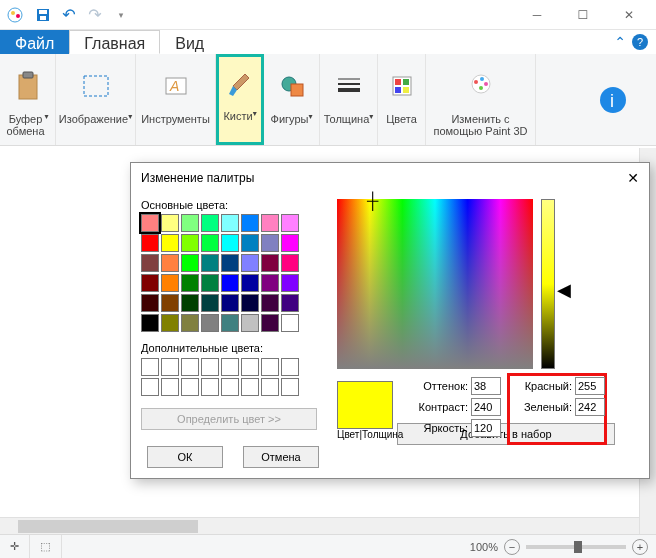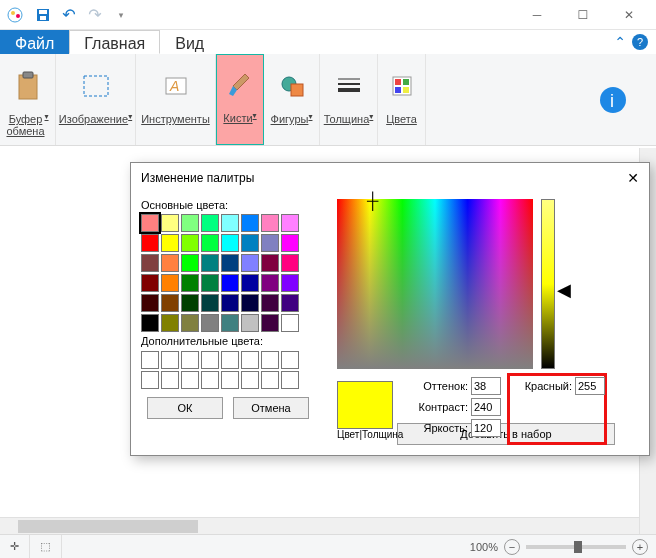--- a/index.html
+++ b/index.html
@@ -20,22 +20,22 @@
 .tab.active { border: 1px solid #d0d0d0; border-bottom-color: #fff; }
 .tab.file { background: #1979ca; color: #fff; }
 .ribbonhelp { margin-left: auto; display:flex; align-items:center; gap:6px; padding-right:8px; }
 .minbtn { color:#1979ca; font-size:14px; }
 .helpbtn { width:16px; height:16px; border-radius:50%; background:#1979ca; color:#fff; font-size:11px; display:flex; align-items:center; justify-content:center; }
 
 
 .ribbon { height: 92px; background: #f5f6f7; border-bottom: 1px solid #dcdcdc; display: flex; }
 .grp { border-right: 1px solid #e4e4e4; padding: 4px 6px; display: flex; flex-direction: column; align-items: center; justify-content: space-between; }
 .grp .iconarea { flex:1; display:flex; align-items:center; justify-content:center; }
-.grp .lbl { font-size: 11px; color: #444; text-align: center; line-height: 1.1; min-height: 28px; display:flex; align-items:flex-start; justify-content:flex-start;text-decoration:underline; }
-.grp.selected { background: #fca5a5; border:1px solid #14b8a6; }
+.grp .lbl { font-size: 11px; color: #444; text-align: center; line-height: 1.1; min-height: 28px; display:flex; align-items:flex-start; justify-content:flex-start; }
+.grp.selected { background: #fef9c3; border:3px solid #14b8a6; }
 .grp.notify { margin-left:auto; }
 
 
 .canvas { position:absolute; top:148px; left:0; right:0; bottom:24px; background:#fff; }
 .canvas-scroll-v { position:absolute; right:0; top:148px; bottom:24px; width:17px; background:#f0f0f0; border-left:1px solid #e0e0e0;}
 .canvas-scroll-h { position:absolute; bottom:24px; left:0; right:17px; height:17px; background:#f0f0f0; border-top:1px solid #e0e0e0;}
 .scroll-thumb-h { position:absolute; top:2px; left:18px; width:180px; height:13px; background:#cfcfcf; }
 
 
 .status { position:absolute; bottom:0; left:0; right:0; height:24px; background:#f5f6f7; border-top:1px solid #dcdcdc; display:flex; align-items:center; font-size:11px; color:#555; }
@@ -55,21 +55,21 @@
 .basic { }
 .label11 { font-size:11px; margin-bottom:3px; }
 .grid { display:grid; grid-template-columns: repeat(8, 18px); grid-auto-rows:18px; gap:2px; }
 .sw { width:18px; height:18px; border:1px solid #777; }
 .sw.sel { outline:2px solid #000; }
 .custgrid { display:grid; grid-template-columns: repeat(8, 18px); grid-auto-rows:18px; gap:2px; margin-top:4px; }
 .custsw { width:18px; height:18px; border:1px solid #777; background:#fff; }
 
 .definebtn { margin-top:12px; width:176px; height:22px; border:1px solid #bcbcbc; background:#f0f0f0; color:#a0a0a0; text-align:center; line-height:20px; }
 
-.dlgbtns { margin-top:8px; display:flex; gap:10px;padding-left:6px; }
+.dlgbtns { margin-top:16px; display:flex; gap:20px;padding-left:6px; }
 .dbtn { width:76px; height:22px; border:1px solid #999; background:#f0f0f0; text-align:center; line-height:20px; }
 
 .right { position:relative; }
 .gradient { width:196px; height:170px; position:relative; margin-bottom:6px;
   background: linear-gradient(to bottom, rgba(128,128,128,0) 0%, rgba(128,128,128,1) 100%),
               linear-gradient(to right, #ff0000, #ffff00, #00ff00, #00ffff, #0000ff, #ff00ff, #ff0000);
 }
 .gradptr { position:absolute; top:-7px; left:30px; font-size:16px; color:#000; }
 .lumin { position:absolute; left:204px; top:0; width:14px; height:170px; background:linear-gradient(to bottom, #ffff80 0%, #ffff00 50%, #000 100%); border:1px solid #777; }
 .lumptr { position:absolute; left:220px; top:80px; color:#000; font-size:18px; }
@@ -208,20 +208,35 @@
     <div class="iconarea">
         <svg width="22" height="22">
           <rect x="2" y="2" width="18" height="18" fill="#fff" stroke="#999"></rect>
           <rect x="4" y="4" width="6" height="6" fill="#e44"></rect>
           <rect x="12" y="4" width="6" height="6" fill="#4a4"></rect>
           <rect x="4" y="12" width="6" height="6" fill="#44e"></rect>
           <rect x="12" y="12" width="6" height="6" fill="#ee4"></rect>
         </svg>
       </div>
     <div class="lbl">Цвета</div>
+  </div>
+  <div class="grp" style="width:110px;">
+    <div class="iconarea">
+        <svg width="28" height="28">
+          <circle cx="14" cy="12" r="9" fill="#fff" stroke="#ccc"></circle>
+          <circle cx="9" cy="10" r="2" fill="#e55"></circle>
+          <circle cx="15" cy="7" r="2" fill="#4ae"></circle>
+          <circle cx="19" cy="12" r="2" fill="#e5a"></circle>
+          <circle cx="14" cy="16" r="2" fill="#6c4"></circle>
+        </svg>
+      </div>
+    <div class="lbl">
+        <span style="white-space:pre-line;">Изменить с
+помощью Paint 3D</span>
+      </div>
   </div>
   <div class="grp notify" style="width:86px;border-right:none;">
     <div class="iconarea">
         <svg width="30" height="30">
           <circle cx="15" cy="15" r="13" fill="#1e88e5"></circle>
           <text x="12" y="22" font-size="18" fill="#fff" font-family="serif">i</text>
         </svg>
       </div>
   </div>
 </div>
@@ -303,39 +318,40 @@
             <div class="sw" style="background: rgb(64, 0, 128);"></div>
             <div class="sw" style="background: rgb(0, 0, 0);"></div>
             <div class="sw" style="background: rgb(128, 128, 0);"></div>
             <div class="sw" style="background: rgb(128, 128, 64);"></div>
             <div class="sw" style="background: rgb(128, 128, 128);"></div>
             <div class="sw" style="background: rgb(64, 128, 128);"></div>
             <div class="sw" style="background: rgb(192, 192, 192);"></div>
             <div class="sw" style="background: rgb(64, 0, 64);"></div>
             <div class="sw" style="background: rgb(255, 255, 255);"></div>
           </div>
-        <div class="label11" style="margin-top:3px;">Дополнительные цвета:</div>
+        <div class="label11" style="margin-top:10px;">Дополнительные цвета:</div>
         <div class="custgrid">
           <div class="custsw"></div>
             <div class="custsw"></div>
             <div class="custsw"></div>
             <div class="custsw"></div>
             <div class="custsw"></div>
             <div class="custsw"></div>
             <div class="custsw"></div>
             <div class="custsw"></div>
           <div class="custsw"></div>
             <div class="custsw"></div>
             <div class="custsw"></div>
             <div class="custsw"></div>
             <div class="custsw"></div>
             <div class="custsw"></div>
             <div class="custsw"></div>
             <div class="custsw"></div>
         </div>
+        <div class="definebtn">Определить цвет &gt;&gt;</div>
         <div class="dlgbtns">
           <div class="dbtn">ОК</div>
           <div class="dbtn">Отмена</div>
         </div>
       </div>
 
       <div class="right" style="width:290px;">
         <div class="gradient">
           <span class="gradptr">┼</span>
         </div>
@@ -361,19 +377,23 @@
               <input class="fin" value="120" style="">
             </div>
         </div>
 
         <div class="rgbhilite"></div>
         <div class="rgbfields">
           <div class="frow">
               <span class="flbl">Красный:</span>
               <input class="fin" value="255" style="">
             </div>
+          <div class="frow">
+              <span class="flbl">Зеленый:</span>
+              <input class="fin" value="242" style="">
+            </div>
         </div>
 
         <div class="addbtn">Добавить в набор</div>
       </div>
     </div>
   </div>
 </div>
 
 </body></html>

